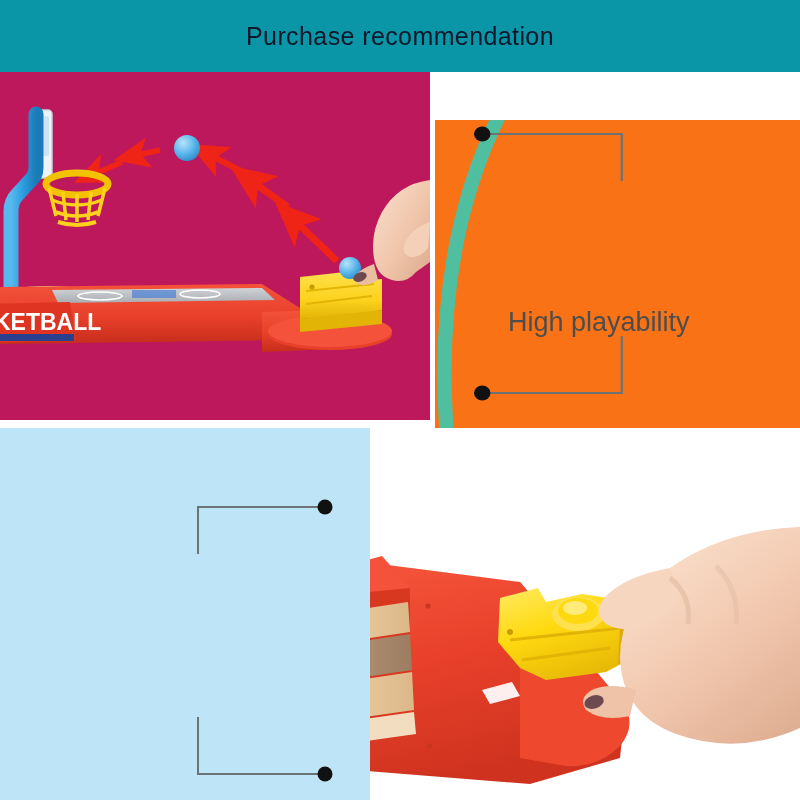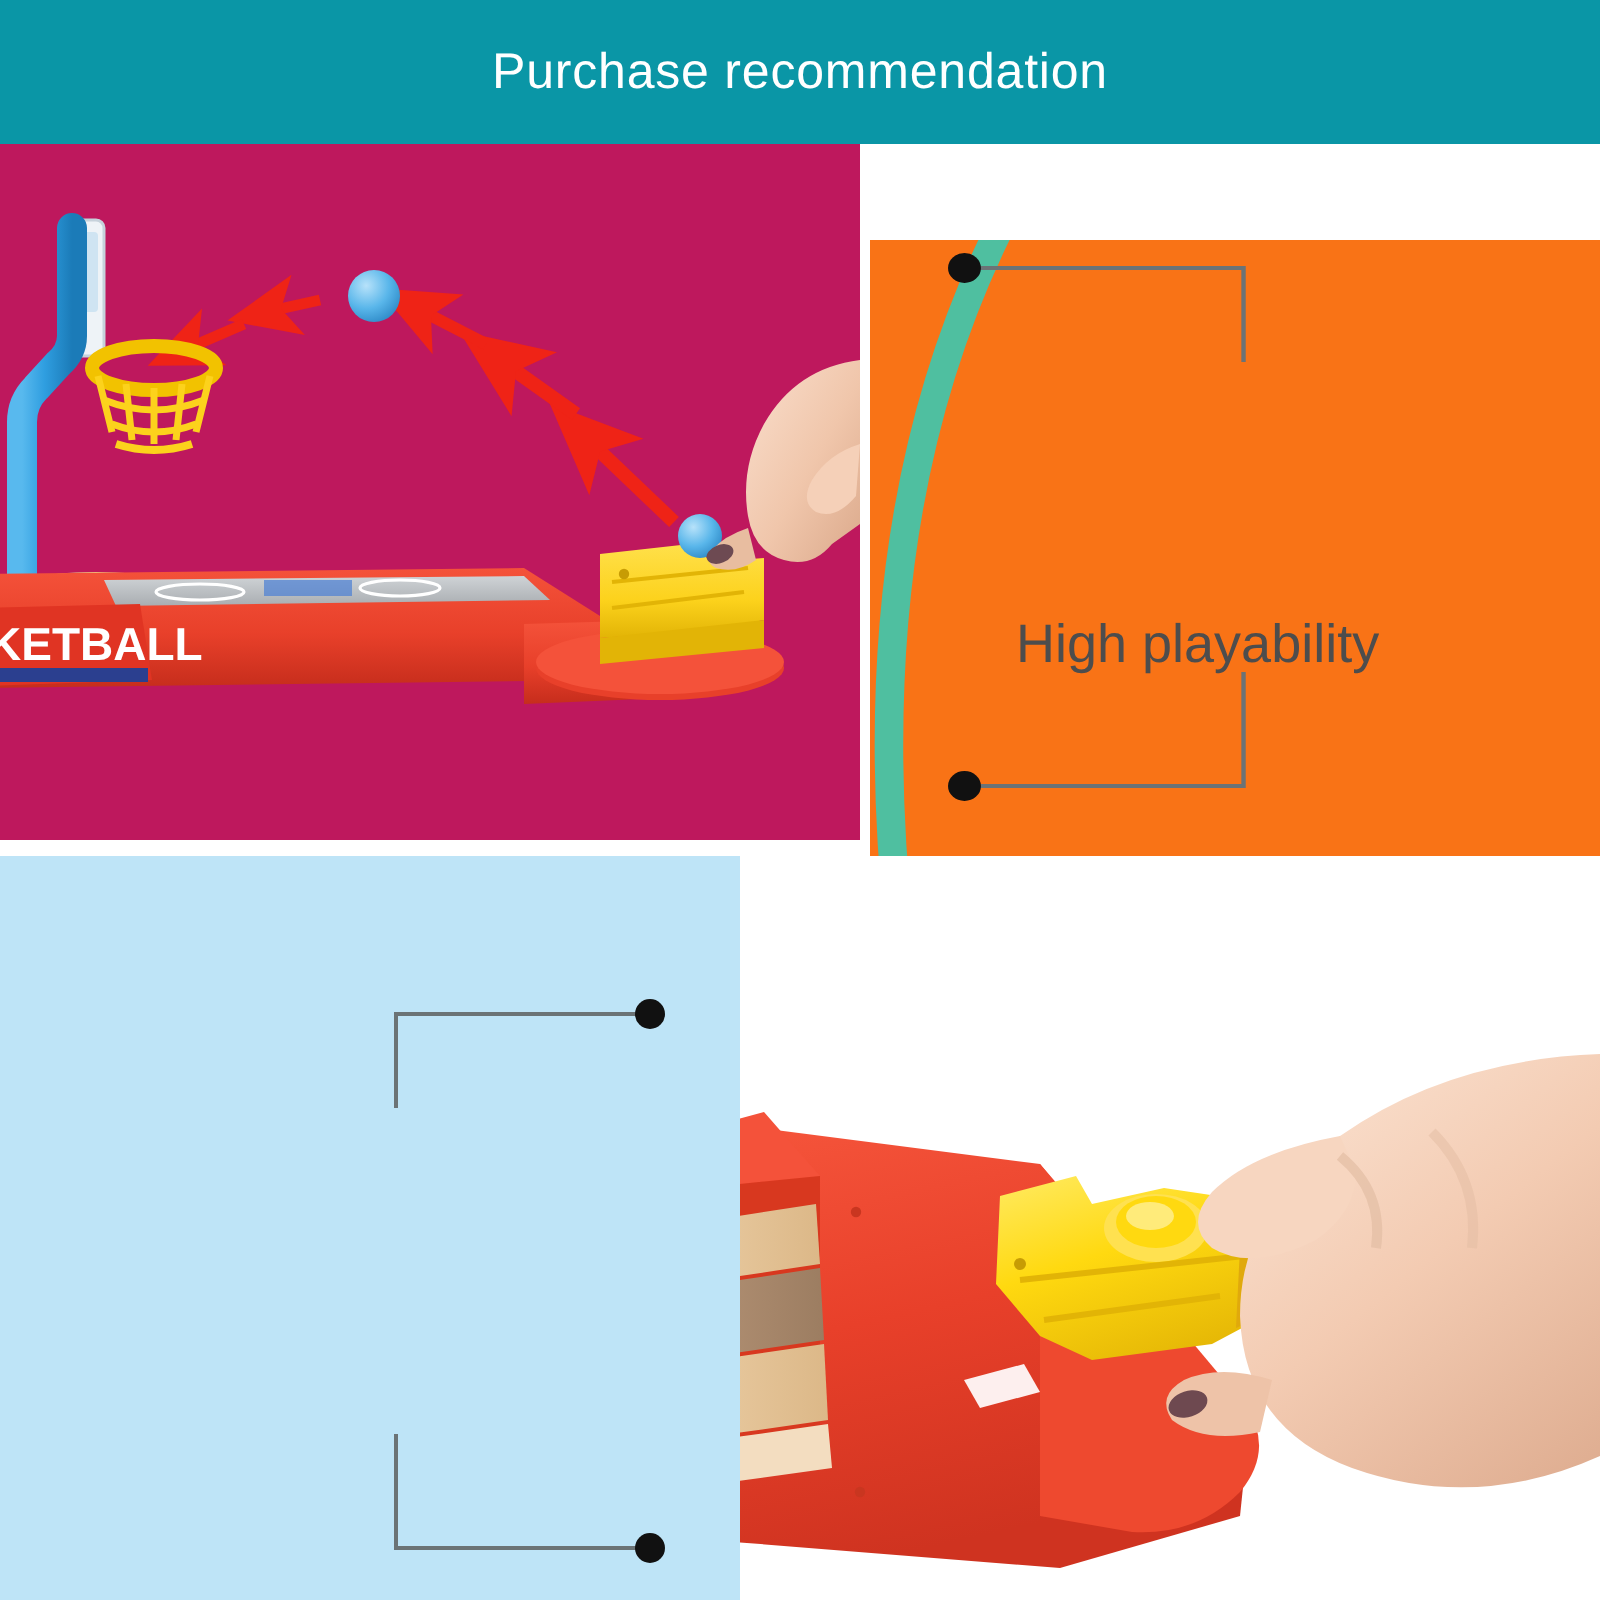--- a/index.html
+++ b/index.html
@@ -26,21 +26,21 @@
     position: absolute;
     left: 0; top: 0;
     width: 800px;
     height: 72px;
     background: #0a96a6;
     display: flex;
     align-items: center;
     justify-content: center;
   }
   #header-title {
-    color: #ffffff;
+    color: #0f172a;
     font-size: 25px;
     font-weight: 400;
     letter-spacing: 0.4px;
     font-family: "Liberation Sans", sans-serif;
   }
 
   
   .panel { position: absolute; overflow: hidden; }
 
   #panel-photo-top {

